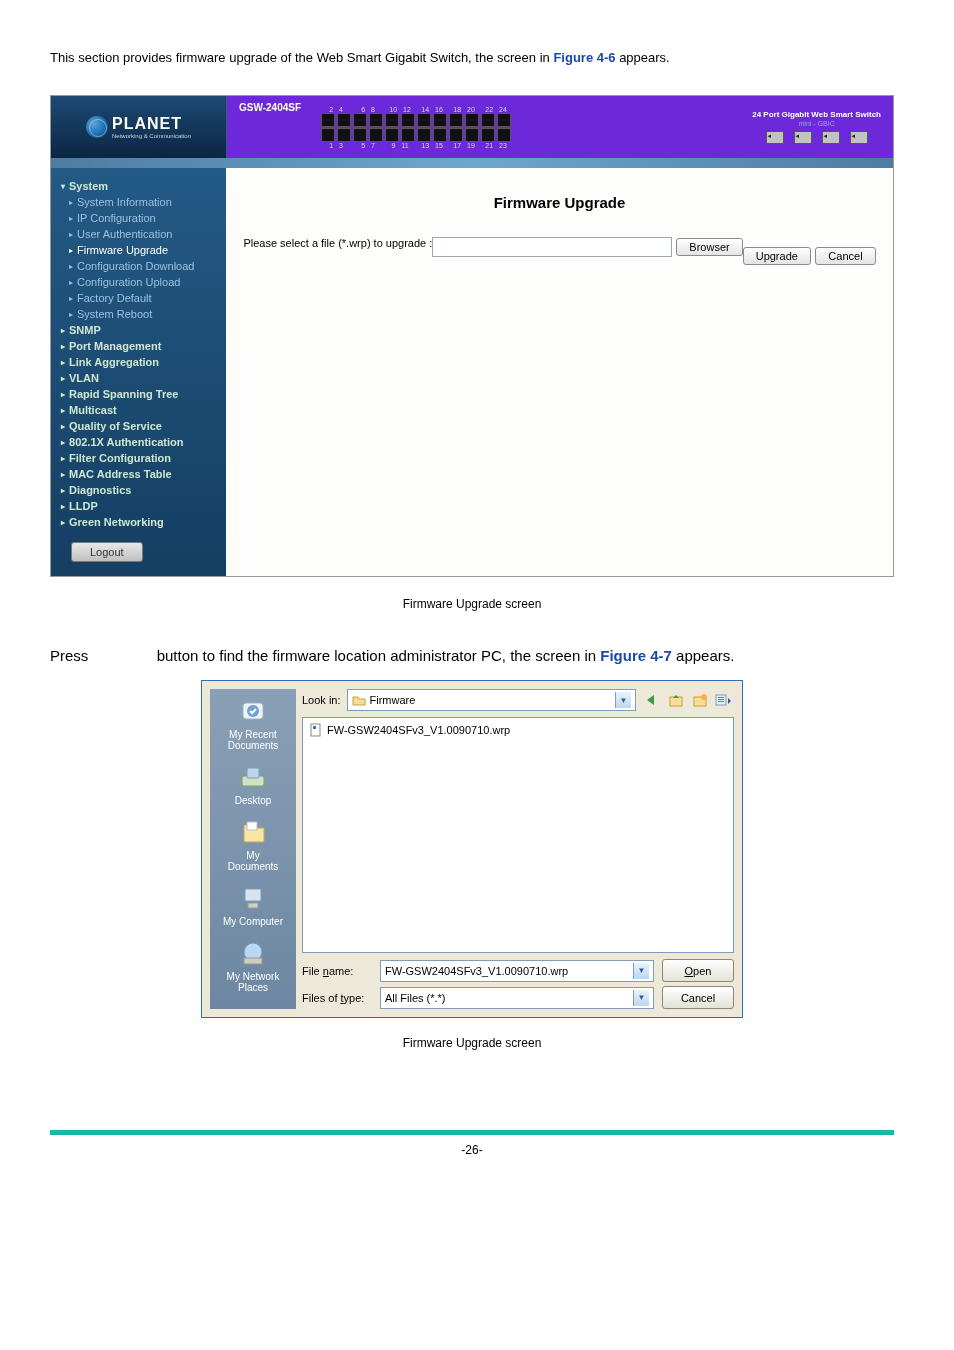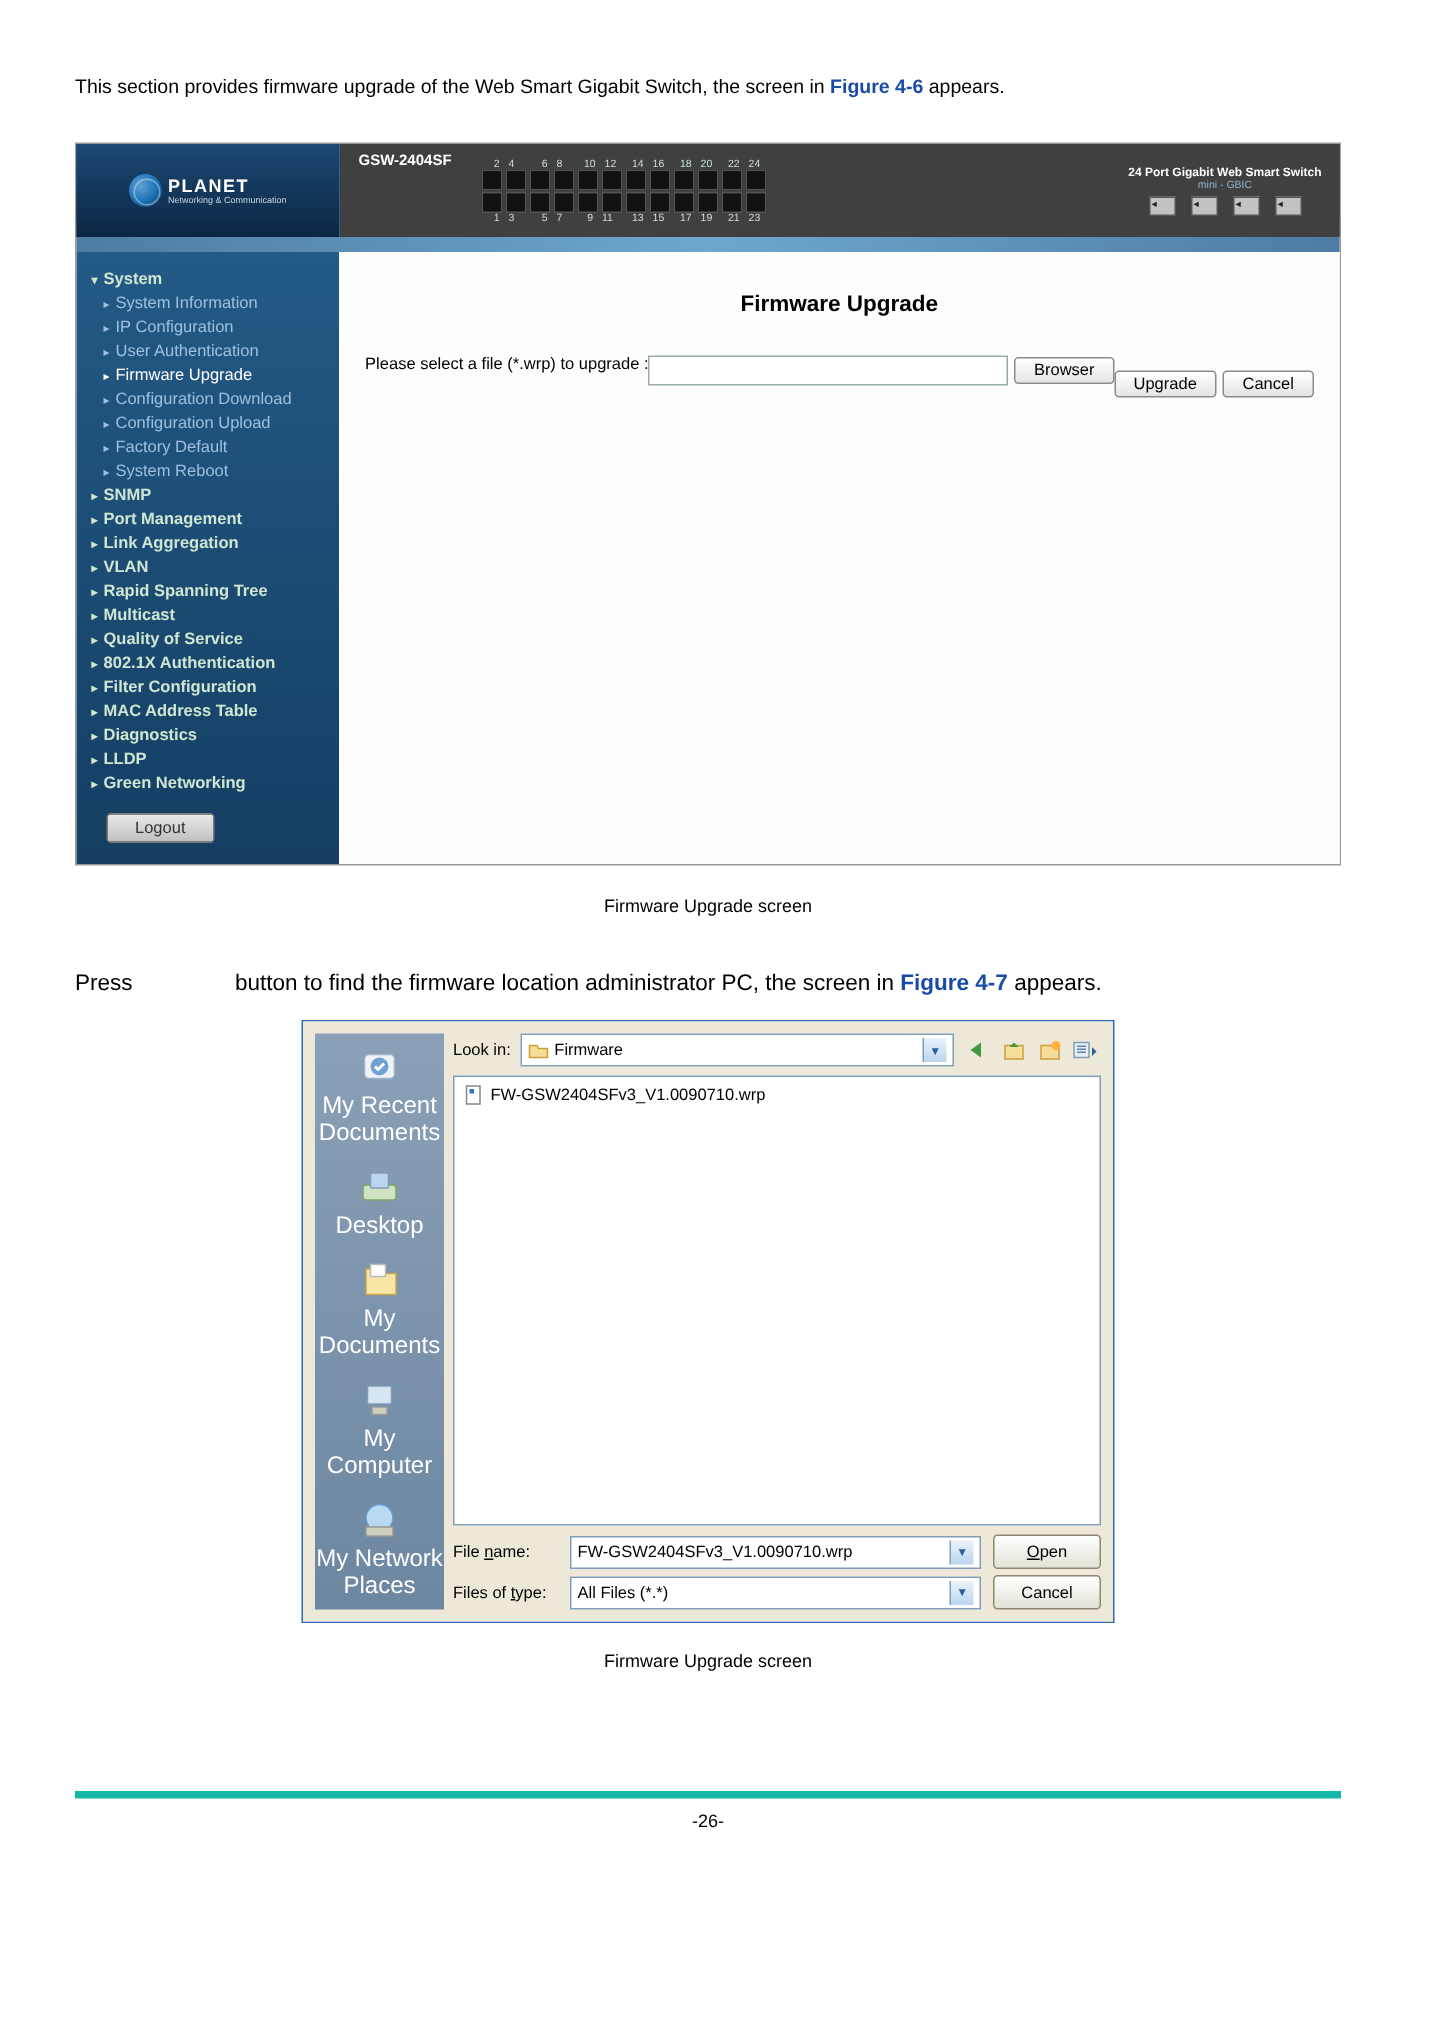--- a/index.html
+++ b/index.html
@@ -60,32 +60,32 @@
     content: "";
     position: absolute;
     left: 3px; top: 3px;
     width: 16px; height: 16px;
     border: 1px solid rgba(255,255,255,.4);
     border-radius: 50%;
   }
   .logo-text {
     color: #fff;
     font-weight: bold;
-    font-size: 12px;
+    font-size: 16px;
     letter-spacing: 1px;
     font-family: Arial, sans-serif;
   }
   .logo-ed {
     font-size: 6px;
     color: #c6d7e7;
     letter-spacing: 0;
   }
   .header-right {
     flex: 1;
-    background: #404040;
+    background: #6d28d9;
     height: 62px;
     display: flex;
     align-items: center;
     padding: 0 12px;
     gap: 12px;
   }
   .model {
     font-size: 10px;
     color: #fff;
     font-weight: bold;
@@ -319,21 +319,21 @@
     flex-direction: column;
     align-items: center;
     padding: 6px 0;
     gap: 10px;
   }
   .place-item {
     display: flex;
     flex-direction: column;
     align-items: center;
     color: #fff;
-    font-size: 16px;
+    font-size: 10px;
     text-align: center;
     gap: 2px;
     cursor: pointer;
   }
   .place-icon {
     width: 32px;
     height: 32px;
     display: flex;
     align-items: center;
     justify-content: center;

